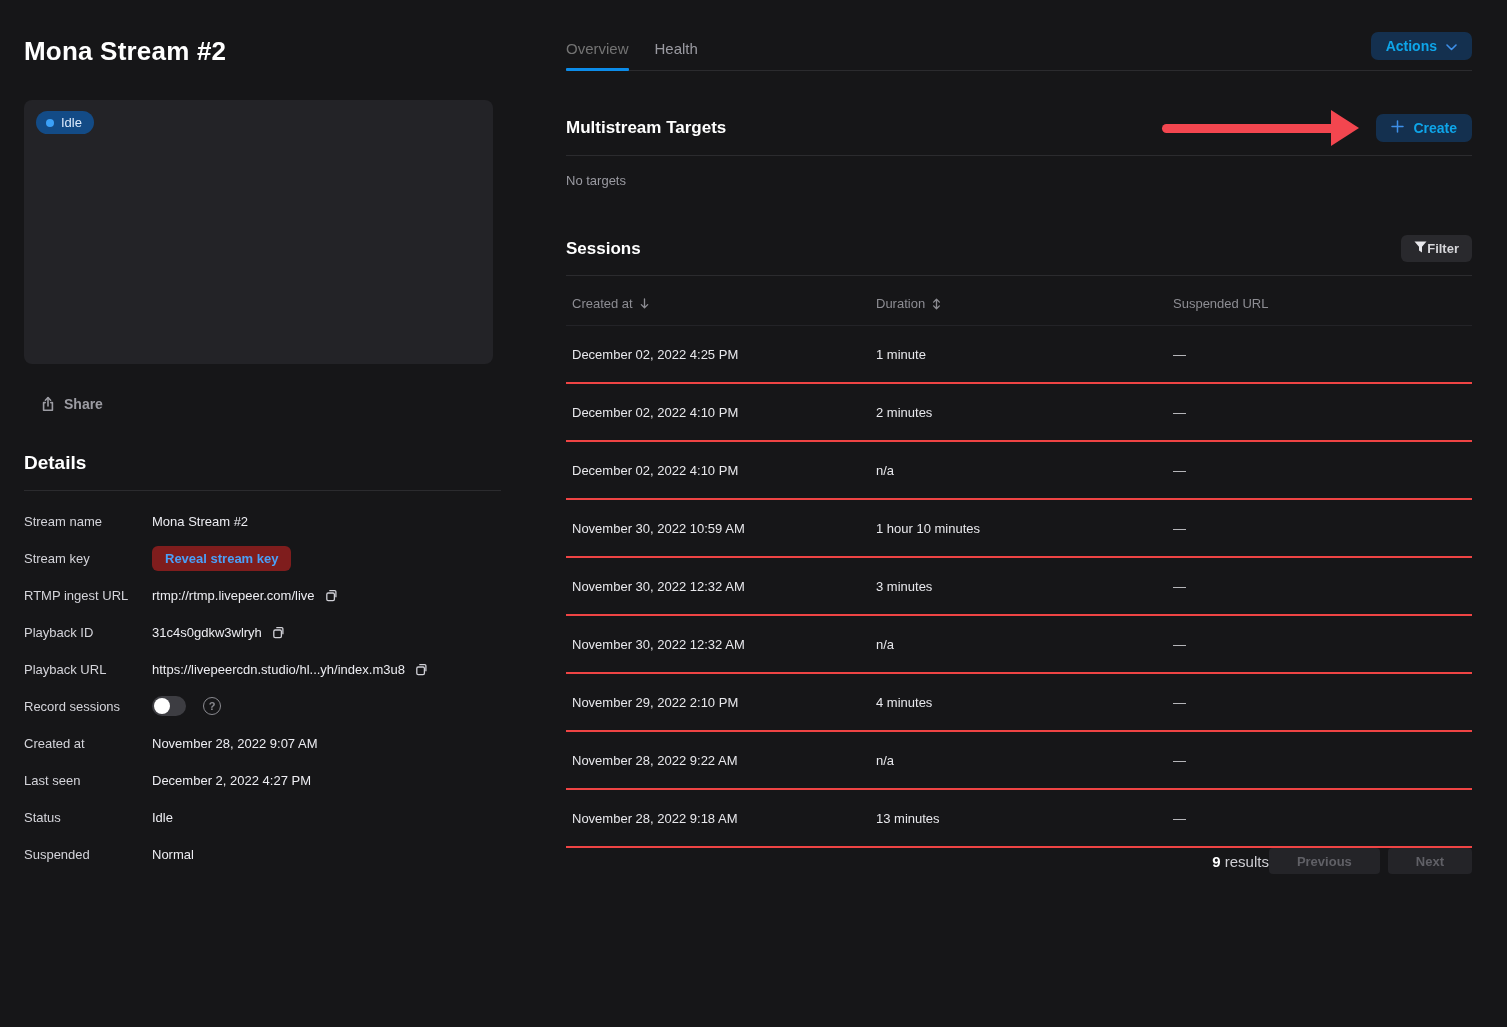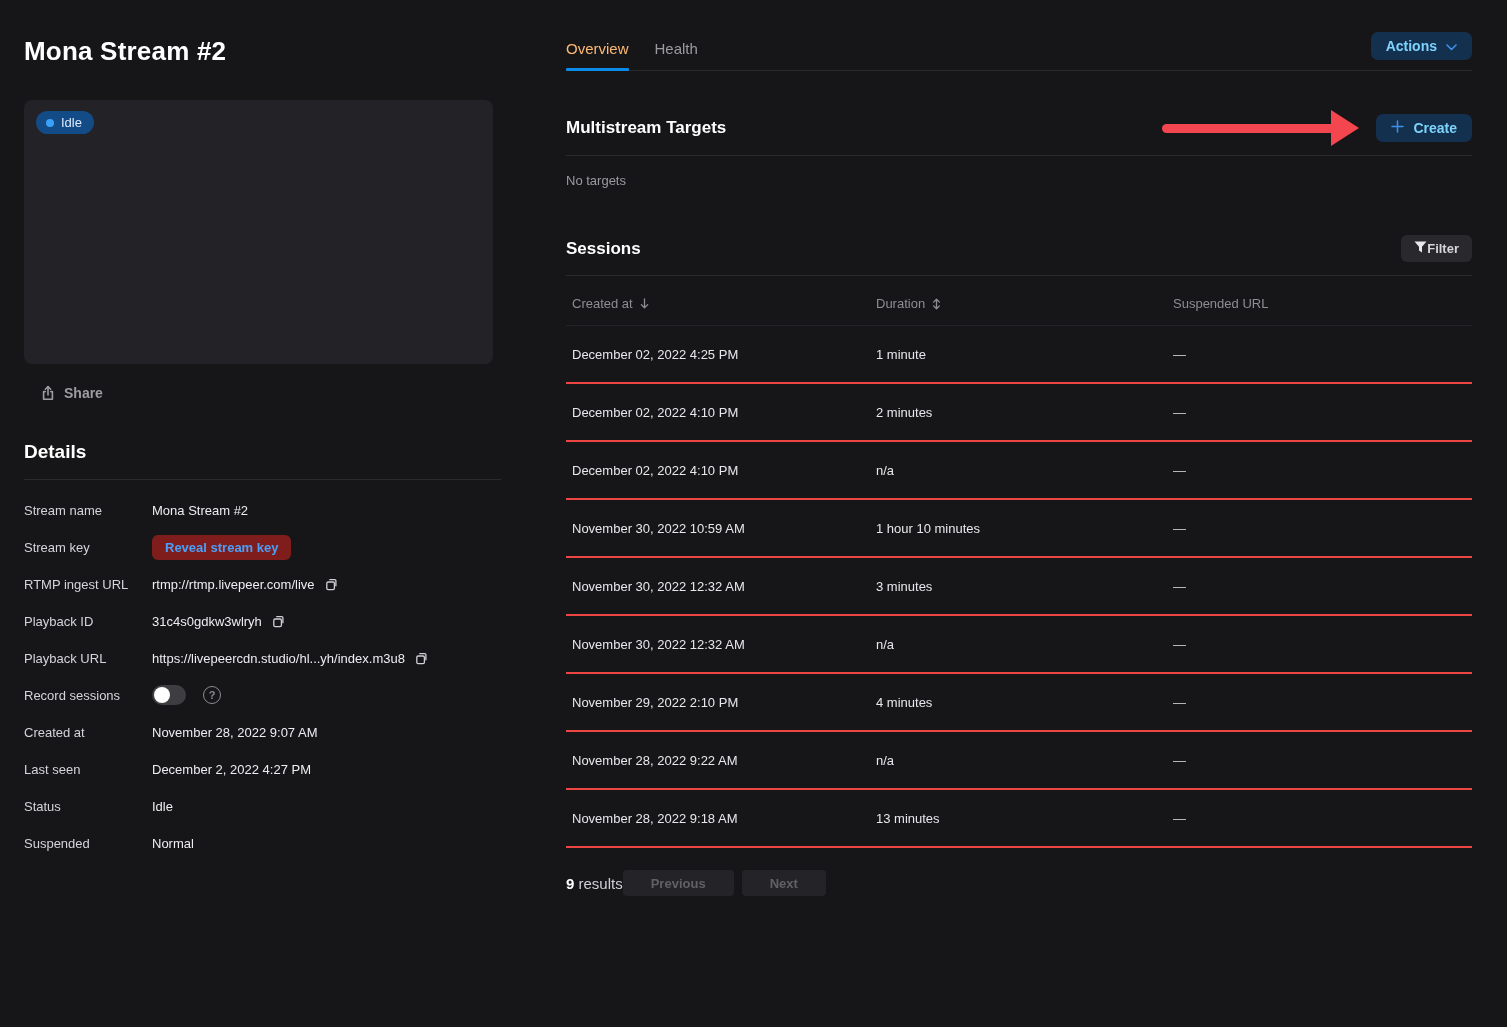--- a/index.html
+++ b/index.html
@@ -27,21 +27,21 @@
   }
   .idle-badge {
     display: inline-flex; align-items: center; gap: 7px;
     background: #134b86; border-radius: 999px;
     padding: 4px 12px 4px 10px;
     font-size: 13px; color: #dceafc;
   }
   .idle-dot { width: 8px; height: 8px; border-radius: 50%; background: #3ba1f8; }
 
   .share-row {
-    margin: 21px 0 0 16px;
+    margin: 32px 0 0 16px;
     display: inline-flex; align-items: center; gap: 8px;
     color: #9c9ca3; font-weight: 700; font-size: 14px;
     cursor: pointer;
   }
   .share-row svg { display: block; }
 
   .details-heading { margin-top: 36px; font-size: 19px; font-weight: 700; color: #ffffff; }
   .h-divider { border: none; border-top: 1px solid #2b2b2e; margin: 13px 0 0 0; }
   .details-divider { width: 477px; }
 
@@ -82,29 +82,29 @@
   .tabs-bar {
     display: flex; align-items: flex-end;
     border-bottom: 1px solid #2b2b2e;
     padding-top: 30px; position: relative;
   }
   .tab {
     font-size: 15px; color: #9a9aa1;
     padding: 10px 0 13px 0; margin-right: 26px;
     position: relative; cursor: pointer;
   }
-  .tab.active { color: #fdba74; }
+  .tab.active { color: #737373; }
   .tab.active::after {
     content: ""; position: absolute; left: 0; right: 0; bottom: -1px;
     height: 3px; background: #0c8ce9; border-radius: 1px;
   }
   .tabs-spacer { flex: 1; }
 
   .pill-blue-btn {
-    background: #14304f; color: #7dd3fc;
+    background: #14304f; color: #0ea5e9;
     font-family: "Liberation Sans", sans-serif;
     font-weight: 700; font-size: 14px;
     border: none; border-radius: 7px;
     height: 28px; padding: 0 15px;
     display: inline-flex; align-items: center; gap: 9px;
     cursor: pointer; flex-shrink: 0;
   }
   .actions-btn { margin-bottom: 10px; }
 
   .section-header {
@@ -159,22 +159,21 @@
   .table-row {
     display: flex; align-items: center;
     height: 58px; padding-left: 6px;
     font-size: 13px; color: #e8e8ec;
     border-bottom: 2px solid #ef4444;
     cursor: pointer;
   }
   .recording-cell { color: #c9c9ce; }
 
   .table-footer {
-    margin-top: 22px;
-    display: flex; align-items: center; justify-content: flex-start;
+    display: flex; align-items: center; justify-content: flex-end;
   }
   .results-text { font-size: 15px; color: #cfcfd4; }
   .results-count { font-weight: 700; color: #ffffff; }
   .pager { display: flex; gap: 8px; }
   .pager-btn {
     background: #242428; color: #606066;
     font-family: "Liberation Sans", sans-serif;
     font-size: 13px; font-weight: 700;
     border: none; border-radius: 4px;
     height: 26px; padding: 0 28px;

